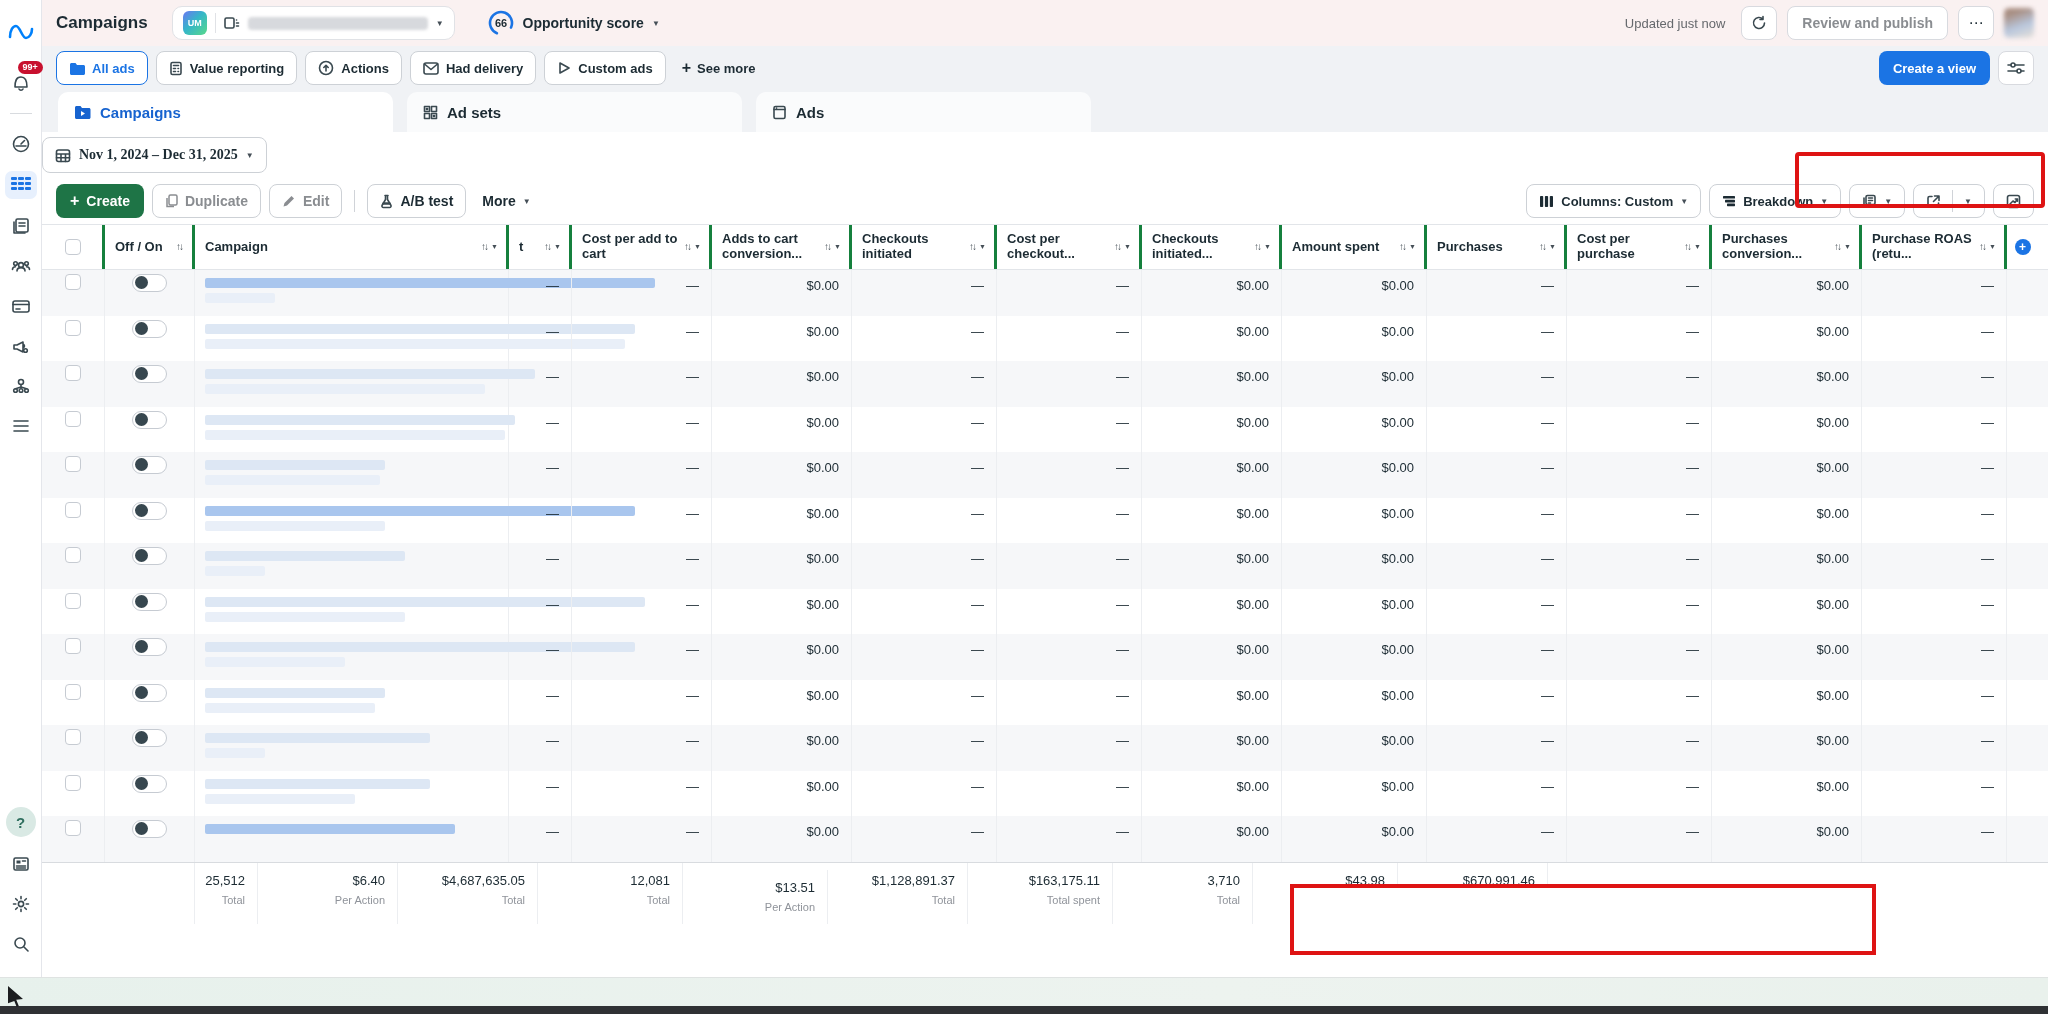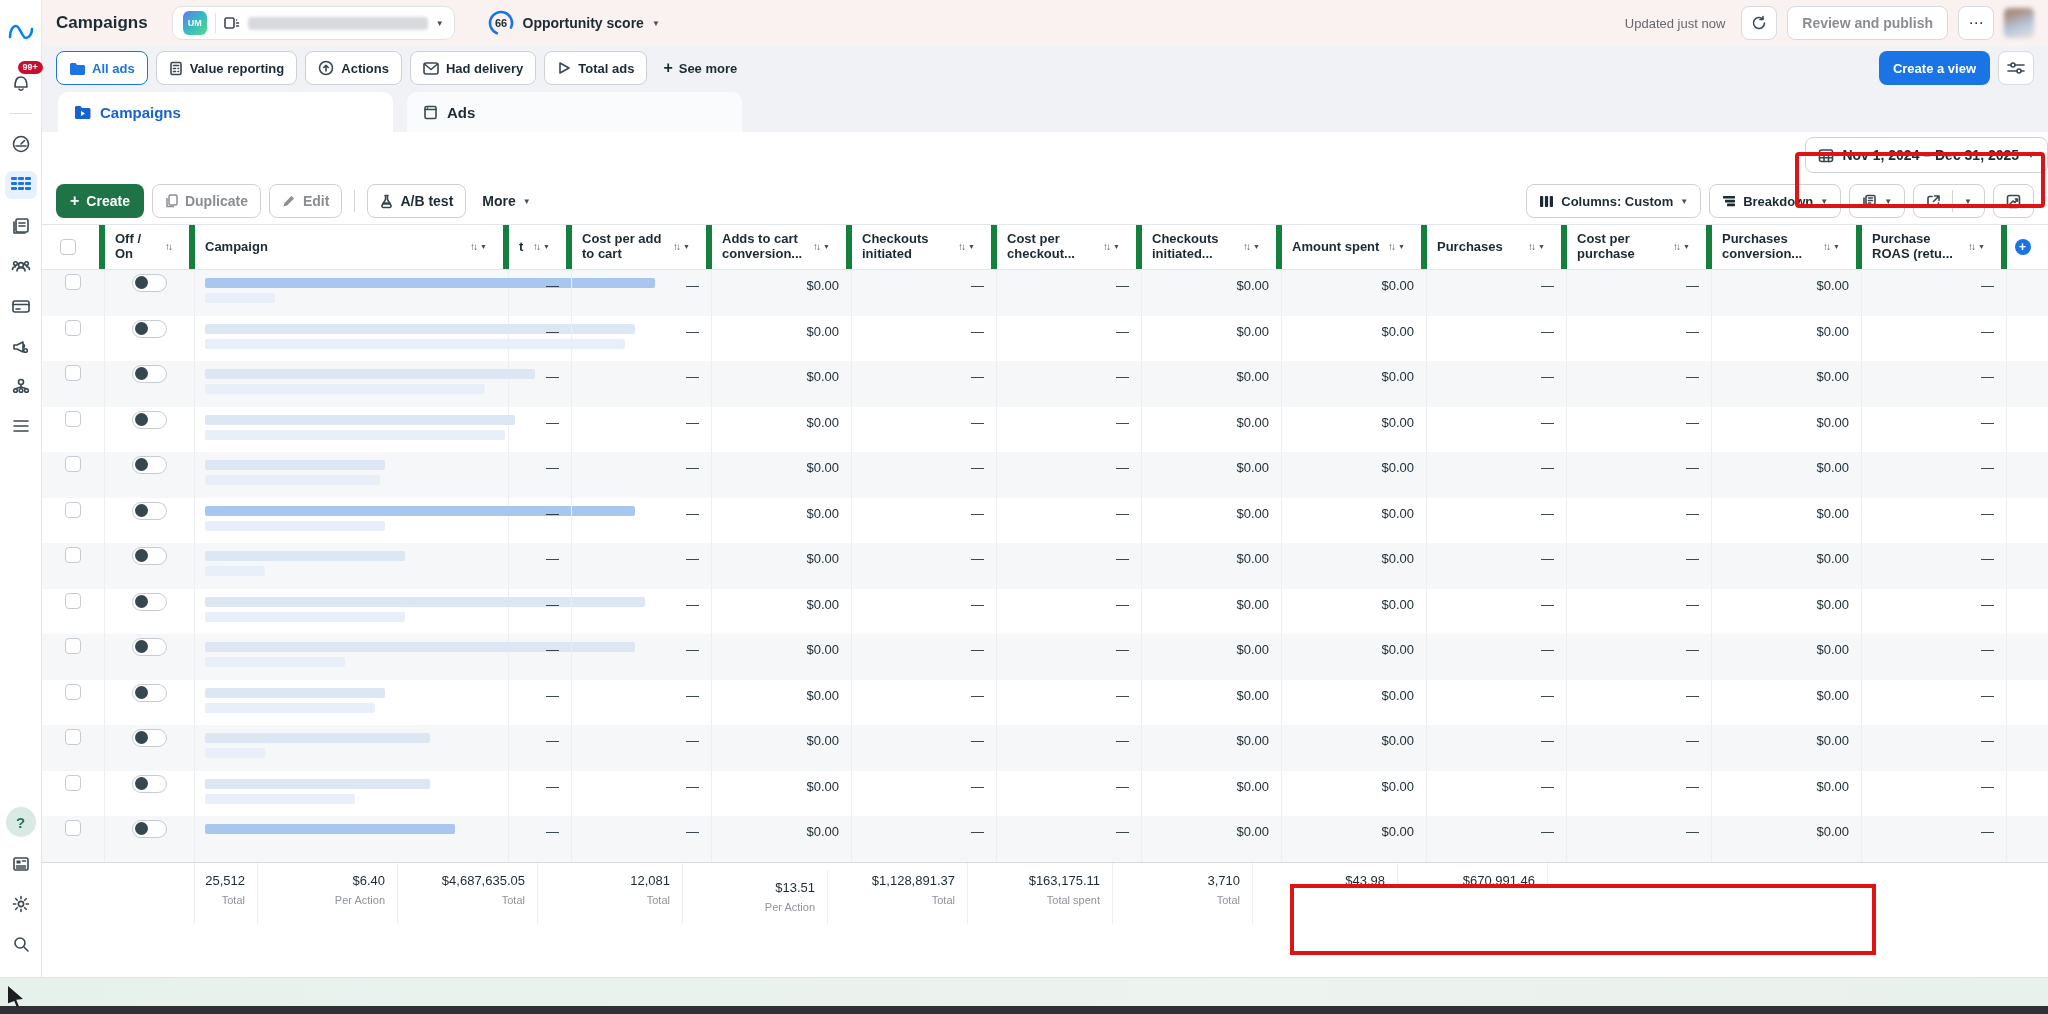--- a/index.html
+++ b/index.html
@@ -55,38 +55,38 @@
   .searchbar { width:100%; height:26px; background:#fff; border:none; border-radius:6px;
     font-size:13px; color:#65686c; padding:0 12px; font-family:inherit;}
   .searchbar::placeholder { color:#65686c; }
 
   .tabsrow { height:42px; background:#f0f2f5; display:flex; align-items:flex-end; padding-left:16px; gap:14px; flex:0 0 42px;}
   .tab { width:335px; height:40px; border-radius:10px 10px 0 0; display:flex; align-items:center;
     gap:9px; padding:0 16px; font-size:15px; font-weight:600; background:#fafbfc; color:#1c2b33;}
   .tab-active { background:#fff; color:#1763cf; }
 
   .card { flex:1; background:#fff; display:flex; flex-direction:column; position:relative; }
-  .daterow { height:46px; display:flex; align-items:center; justify-content:flex-end; flex:0 0 46px;}
+  .daterow { height:46px; display:flex; align-items:center; flex:0 0 46px;font-family:Liberation Serif, serif;}
   .date-btn { height:36px; border:1px solid #cdd1d6; border-radius:8px; background:#fff; display:flex;
     align-items:center; gap:8px; padding:0 12px; font-size:14px; font-weight:600;}
   .toolbarrow { height:46px; display:flex; align-items:center; padding:0 14px; gap:8px; flex:0 0 46px;}
   .btn-green { background:#1e7446; color:#fff; font-size:14px; font-weight:600; height:34px; padding:0 14px;
     border-radius:8px; display:flex; align-items:center; gap:7px; border:none;}
   .tb-btn { height:34px; border:1px solid #cdd1d6; border-radius:8px; background:#fff; display:flex;
     align-items:center; gap:7px; padding:0 12px; font-size:14px; font-weight:600; color:#1c2b33;}
   .tb-disabled { color:#8a8d91; }
   .tb-plain { display:flex; align-items:center; gap:7px; font-size:14px; font-weight:600; padding:0 8px;}
   .v-div { width:1px; height:22px; background:#d0d3d8; margin:0 4px;}
   .pill-13 { font-size:13px; }
 
   
   .tablewrap { flex:1; display:flex; flex-direction:column; }
   .trow { display:flex; }
   .thead { height:46px; border-top:1px solid #e2e5e9; border-bottom:1px solid #e2e5e9; flex:0 0 46px;}
-  .hc { display:flex; align-items:center; padding:0 16px 0 10px; border-right:6px solid #15803d;
+  .hc { display:flex; align-items:center; padding:0 8px 0 10px; border-right:3px solid #15803d;
     font-size:13px; font-weight:700; line-height:1.15; }
   .hc .hl { flex:1; }
   .sort { font-size:10px; color:#454f57; letter-spacing:-2px; margin:0 2px 0 4px; font-weight:400; white-space:nowrap;}
   .hcaret { font-size:7px; color:#454f57; margin-left:2px; }
   .drow { height:45.5px; flex:0 0 45.5px; }
   .drow.odd { background:#f6f7f9; }
   .dc { border-right:1px solid #eceef1; padding:8px 12px 0 10px; font-size:13px; text-align:right; }
   .dc.left { text-align:left; }
   .cb { width:16px; height:16px; border:1.5px solid #c6cbd2; border-radius:4px; background:#fff; margin:4px auto 0;}
   .toggle { width:35px; height:18px; border:1.5px solid #c6cbd2; border-radius:10px; background:#fff;
@@ -287,21 +287,21 @@
         <svg class="ln" width="16" height="13" viewBox="0 0 16 13">
             <rect x="1" y="1" width="14" height="11" rx="2"></rect>
             <path d="M1.5 2 L8 7.5 L14.5 2"></path>
           </svg>
         <span>Had delivery</span>
       </div>
       <div class="chip">
         <svg class="ln" width="14" height="14" viewBox="0 0 14 14">
             <path d="M3 2 L12 7 L3 12 Z"></path>
           </svg>
-        <span>Total ads</span>
+        <span>Custom ads</span>
       </div>
       <div class="see-more">
         <span style="font-size:16px;">+</span>
         <span>See more</span>
       </div>
       <div class="spacer"></div>
       <button class="btn-blue">Create a view</button>
       <div class="icon-btn">
         <svg class="ln" width="18" height="14" viewBox="0 0 18 14">
             <path d="M1 4 h16 M1 10 h16"></path>
@@ -312,20 +312,31 @@
     </div>
 
 
     <div class="tabsrow">
       <div class="tab tab-active">
         <svg width="17" height="14" viewBox="0 0 17 14">
             <path d="M1 2.5 C1 1.7 1.7 1 2.5 1 h4 l1.5 2 h7 c.8 0 1.5 .7 1.5 1.5 v8 c0 .8-.7 1.5-1.5 1.5 h-12.5 C1.7 14 1 13.3 1 12.5 Z" fill="#1763cf"></path>
             <path d="M7 6 L11 8.5 L7 11 Z" fill="#fff"></path>
           </svg>
         <span>Campaigns</span>
+      </div>
+      <div class="tab">
+        <svg class="ln" width="15" height="15" viewBox="0 0 15 15">
+            <rect x="1.5" y="1.5" width="5" height="5"></rect>
+            <rect x="8.5" y="1.5" width="5" height="5"></rect>
+            <rect x="1.5" y="8.5" width="5" height="5"></rect>
+            <rect x="8.5" y="8.5" width="5" height="5"></rect>
+            <rect x="3.5" y="3.5" width="1" height="1" fill="#3a4950"></rect>
+            <rect x="10.5" y="10.5" width="1" height="1" fill="#3a4950"></rect>
+          </svg>
+        <span>Ad sets</span>
       </div>
       <div class="tab">
         <svg class="ln" width="15" height="15" viewBox="0 0 15 15">
             <rect x="2" y="1.5" width="11" height="12" rx="1.5"></rect>
             <path d="M2 4.5 h11 M4.5 3 h.1"></path>
           </svg>
         <span>Ads</span>
       </div>
     </div>
 

